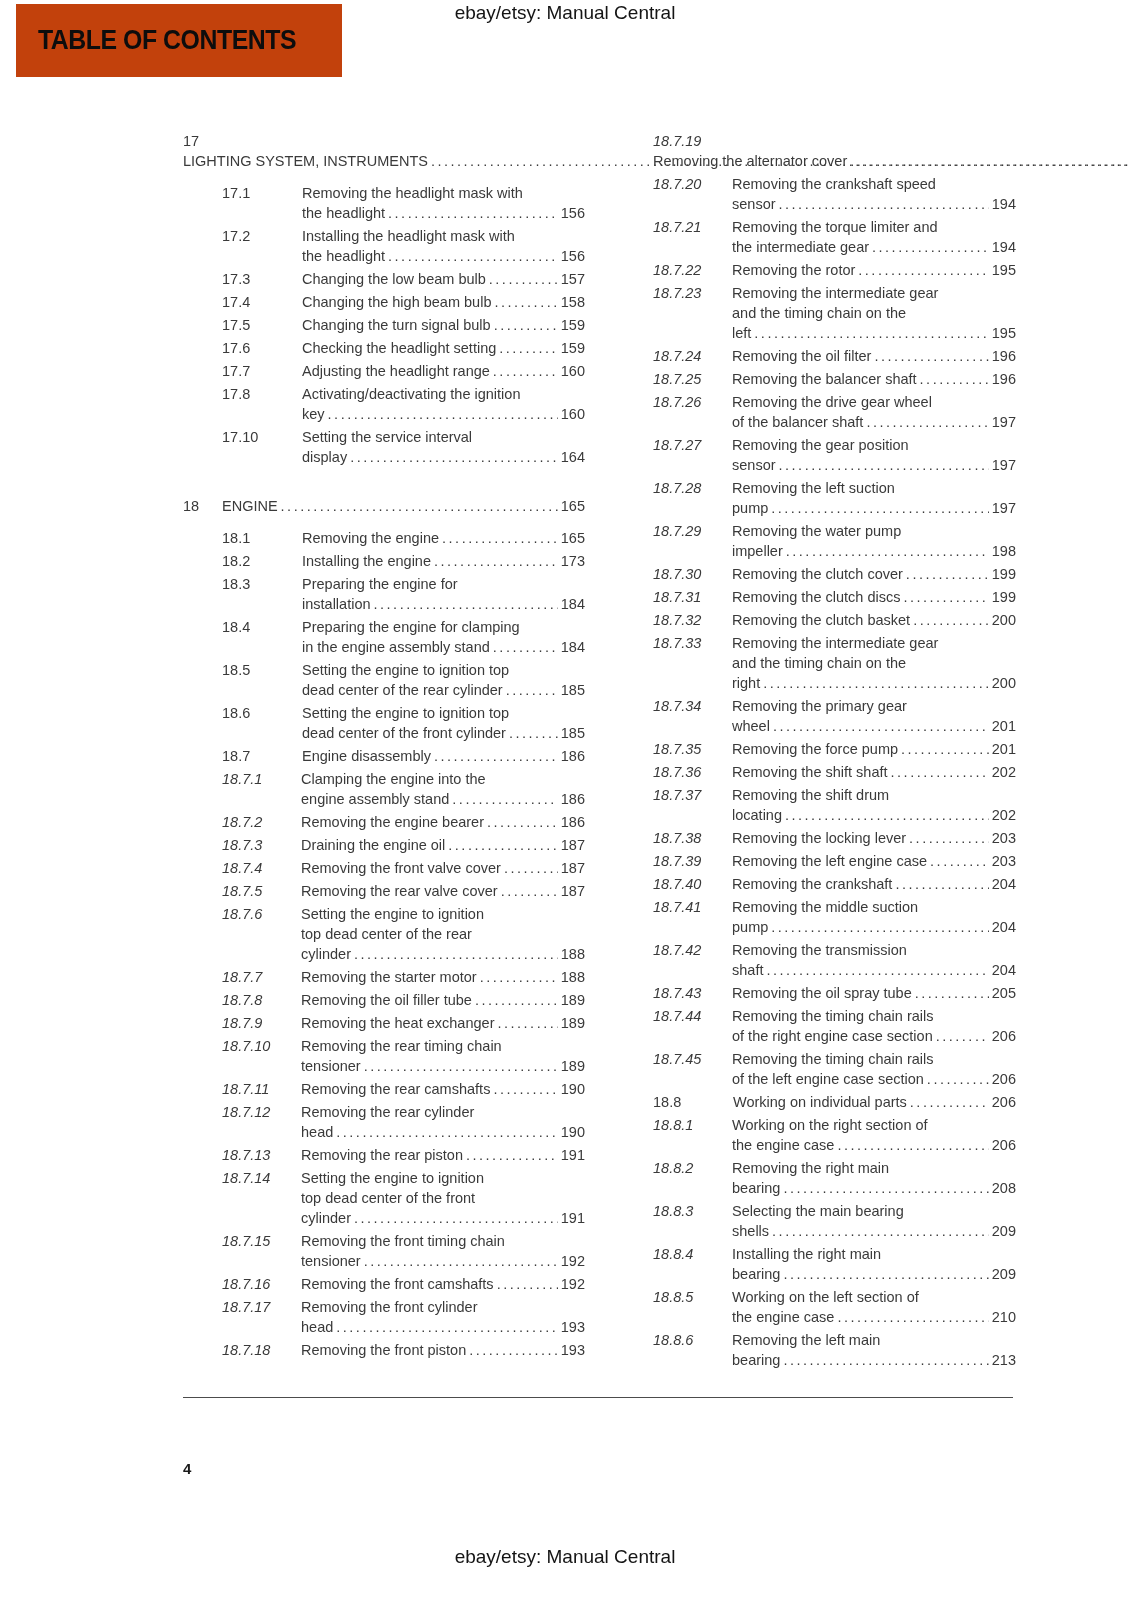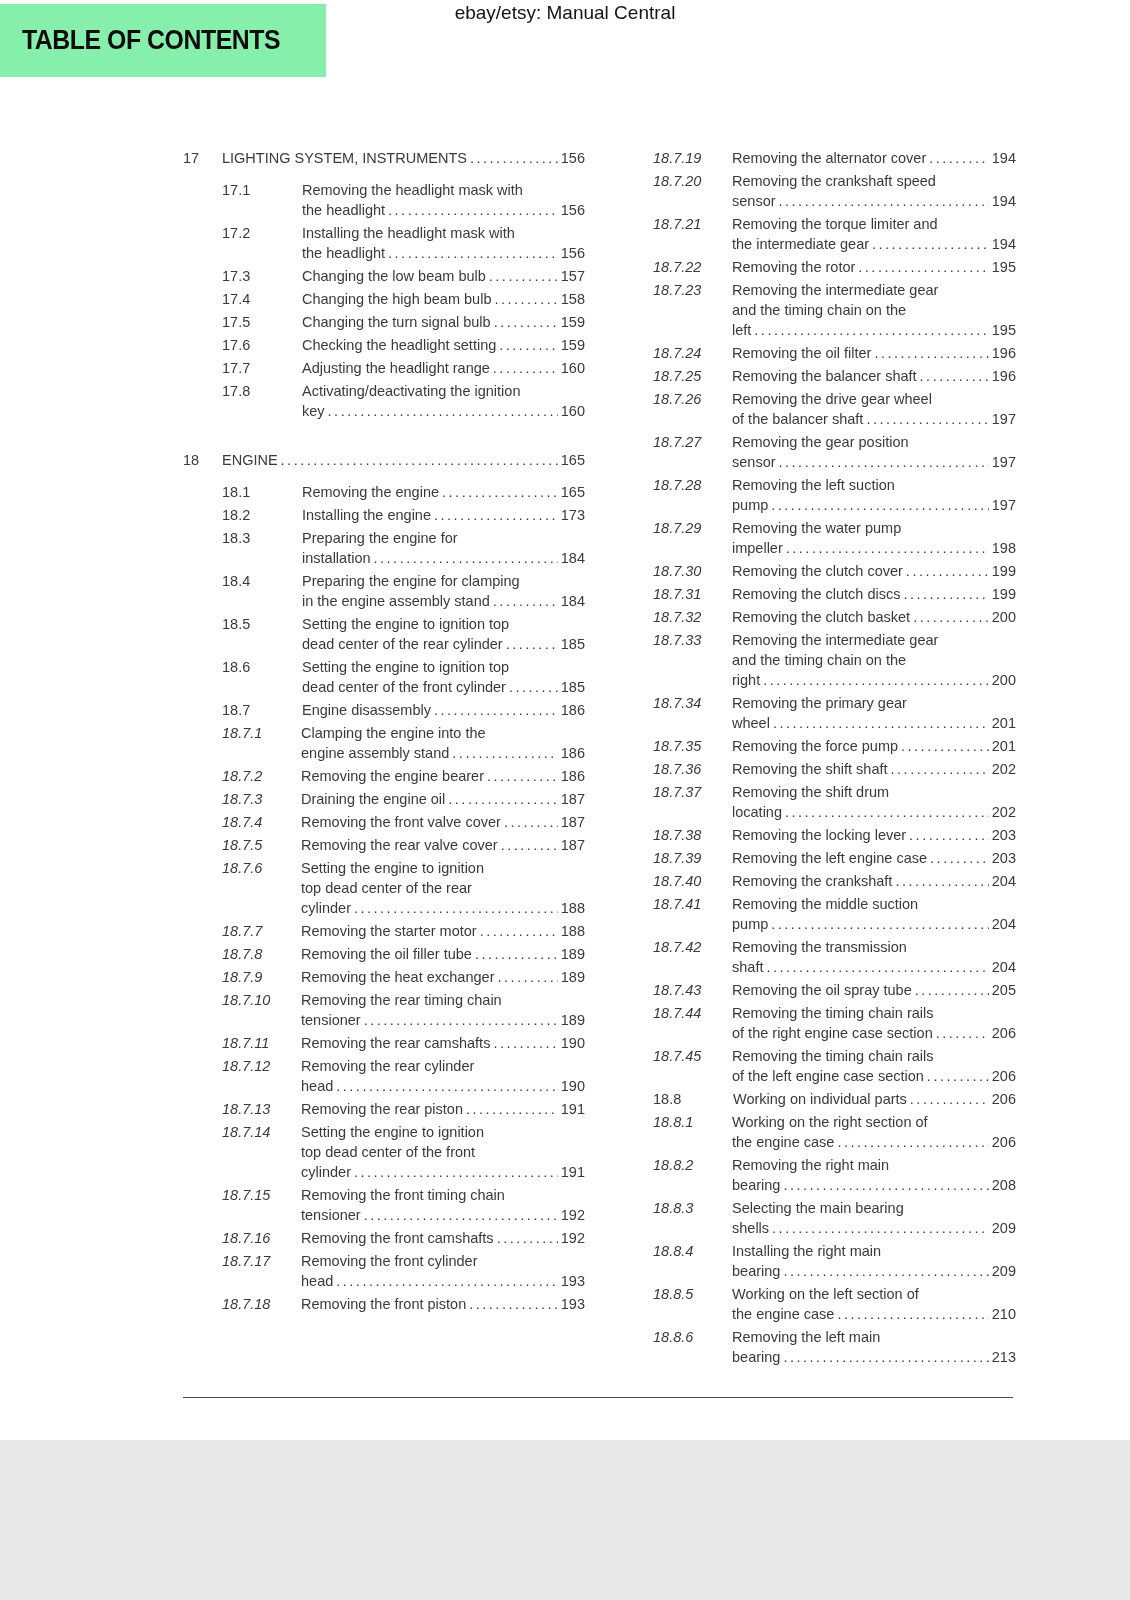--- a/index.html
+++ b/index.html
@@ -1,41 +1,41 @@
 <!DOCTYPE html>
 <html><head>
 <meta charset="utf-8">
 <style>
   * { margin: 0; padding: 0; box-sizing: border-box; }
   html, body { background: #e8e8e8; }
   .page {
     position: relative;
     width: 1130px;
-    height: 1440px;
+    height: 1600px;
     background: #ffffff;
     font-family: "Liberation Sans", sans-serif;
     color: #3a3a3a;
     overflow: hidden;
     margin: 0 auto;
   }
 
   
   .header-watermark {
     position: absolute;
     top: 2px; left: 0;
     width: 100%;
     text-align: center;
     font-size: 19px;
     color: #141414;
   }
   .toc-banner {
     position: absolute;
-    top: 4px; left: 0;
+    top: 4px; left: 16px;
     width: 326px; height: 73px;
-    background: #86efac;
+    background: #c2410c;
     display: flex;
     align-items: center;
     padding-left: 22px;
   }
   .toc-banner .banner-title {
     font-size: 27px;
     font-weight: 700;
     letter-spacing: -0.5px;
     color: #0d0d0d;
     transform: scaleX(0.92);
@@ -53,21 +53,21 @@
   .column { width: 402px; }
 
   .entry {
     display: flex;
     align-items: flex-start;
     margin-bottom: 3px;
     font-size: 14.5px;
     line-height: 20px;
   }
   .entry.level-1 { margin-top: 29px; margin-bottom: 12px; }
-  .column > .entry:first-child { margin-top: 17px; }
+  .column > .entry:first-child { margin-top: 0; flex-direction: column; }
 
   .num { flex: 0 0 auto; white-space: nowrap; }
   .level-1 > .num { width: 39px; }
   .level-2 { padding-left: 39px; gap: 20px; }
   .level-2 > .num { width: 60px; }
   .level-3 { padding-left: 39px; }
   .level-3 > .num { width: 79px; font-style: italic; }
 
   .body { flex: 1; min-width: 0; display: block; }
   .line { display: block; }
@@ -209,20 +209,31 @@
           <span class="num">17.8</span>
           <span class="body">
             <span class="line">Activating/deactivating the ignition</span>
             <span class="line last">
               <span class="line-text">key</span>
               <span class="dots"></span>
               <span class="pg">160</span>
             </span>
           </span>
         </div>
+        <div class="entry level-2">
+          <span class="num">17.10</span>
+          <span class="body">
+            <span class="line">Setting the service interval</span>
+            <span class="line last">
+              <span class="line-text">display</span>
+              <span class="dots"></span>
+              <span class="pg">164</span>
+            </span>
+          </span>
+        </div>
         <div class="entry level-1">
           <span class="num">18</span>
           <span class="body">
             <span class="line last">
               <span class="line-text">ENGINE</span>
               <span class="dots"></span>
               <span class="pg">165</span>
             </span>
           </span>
         </div>

